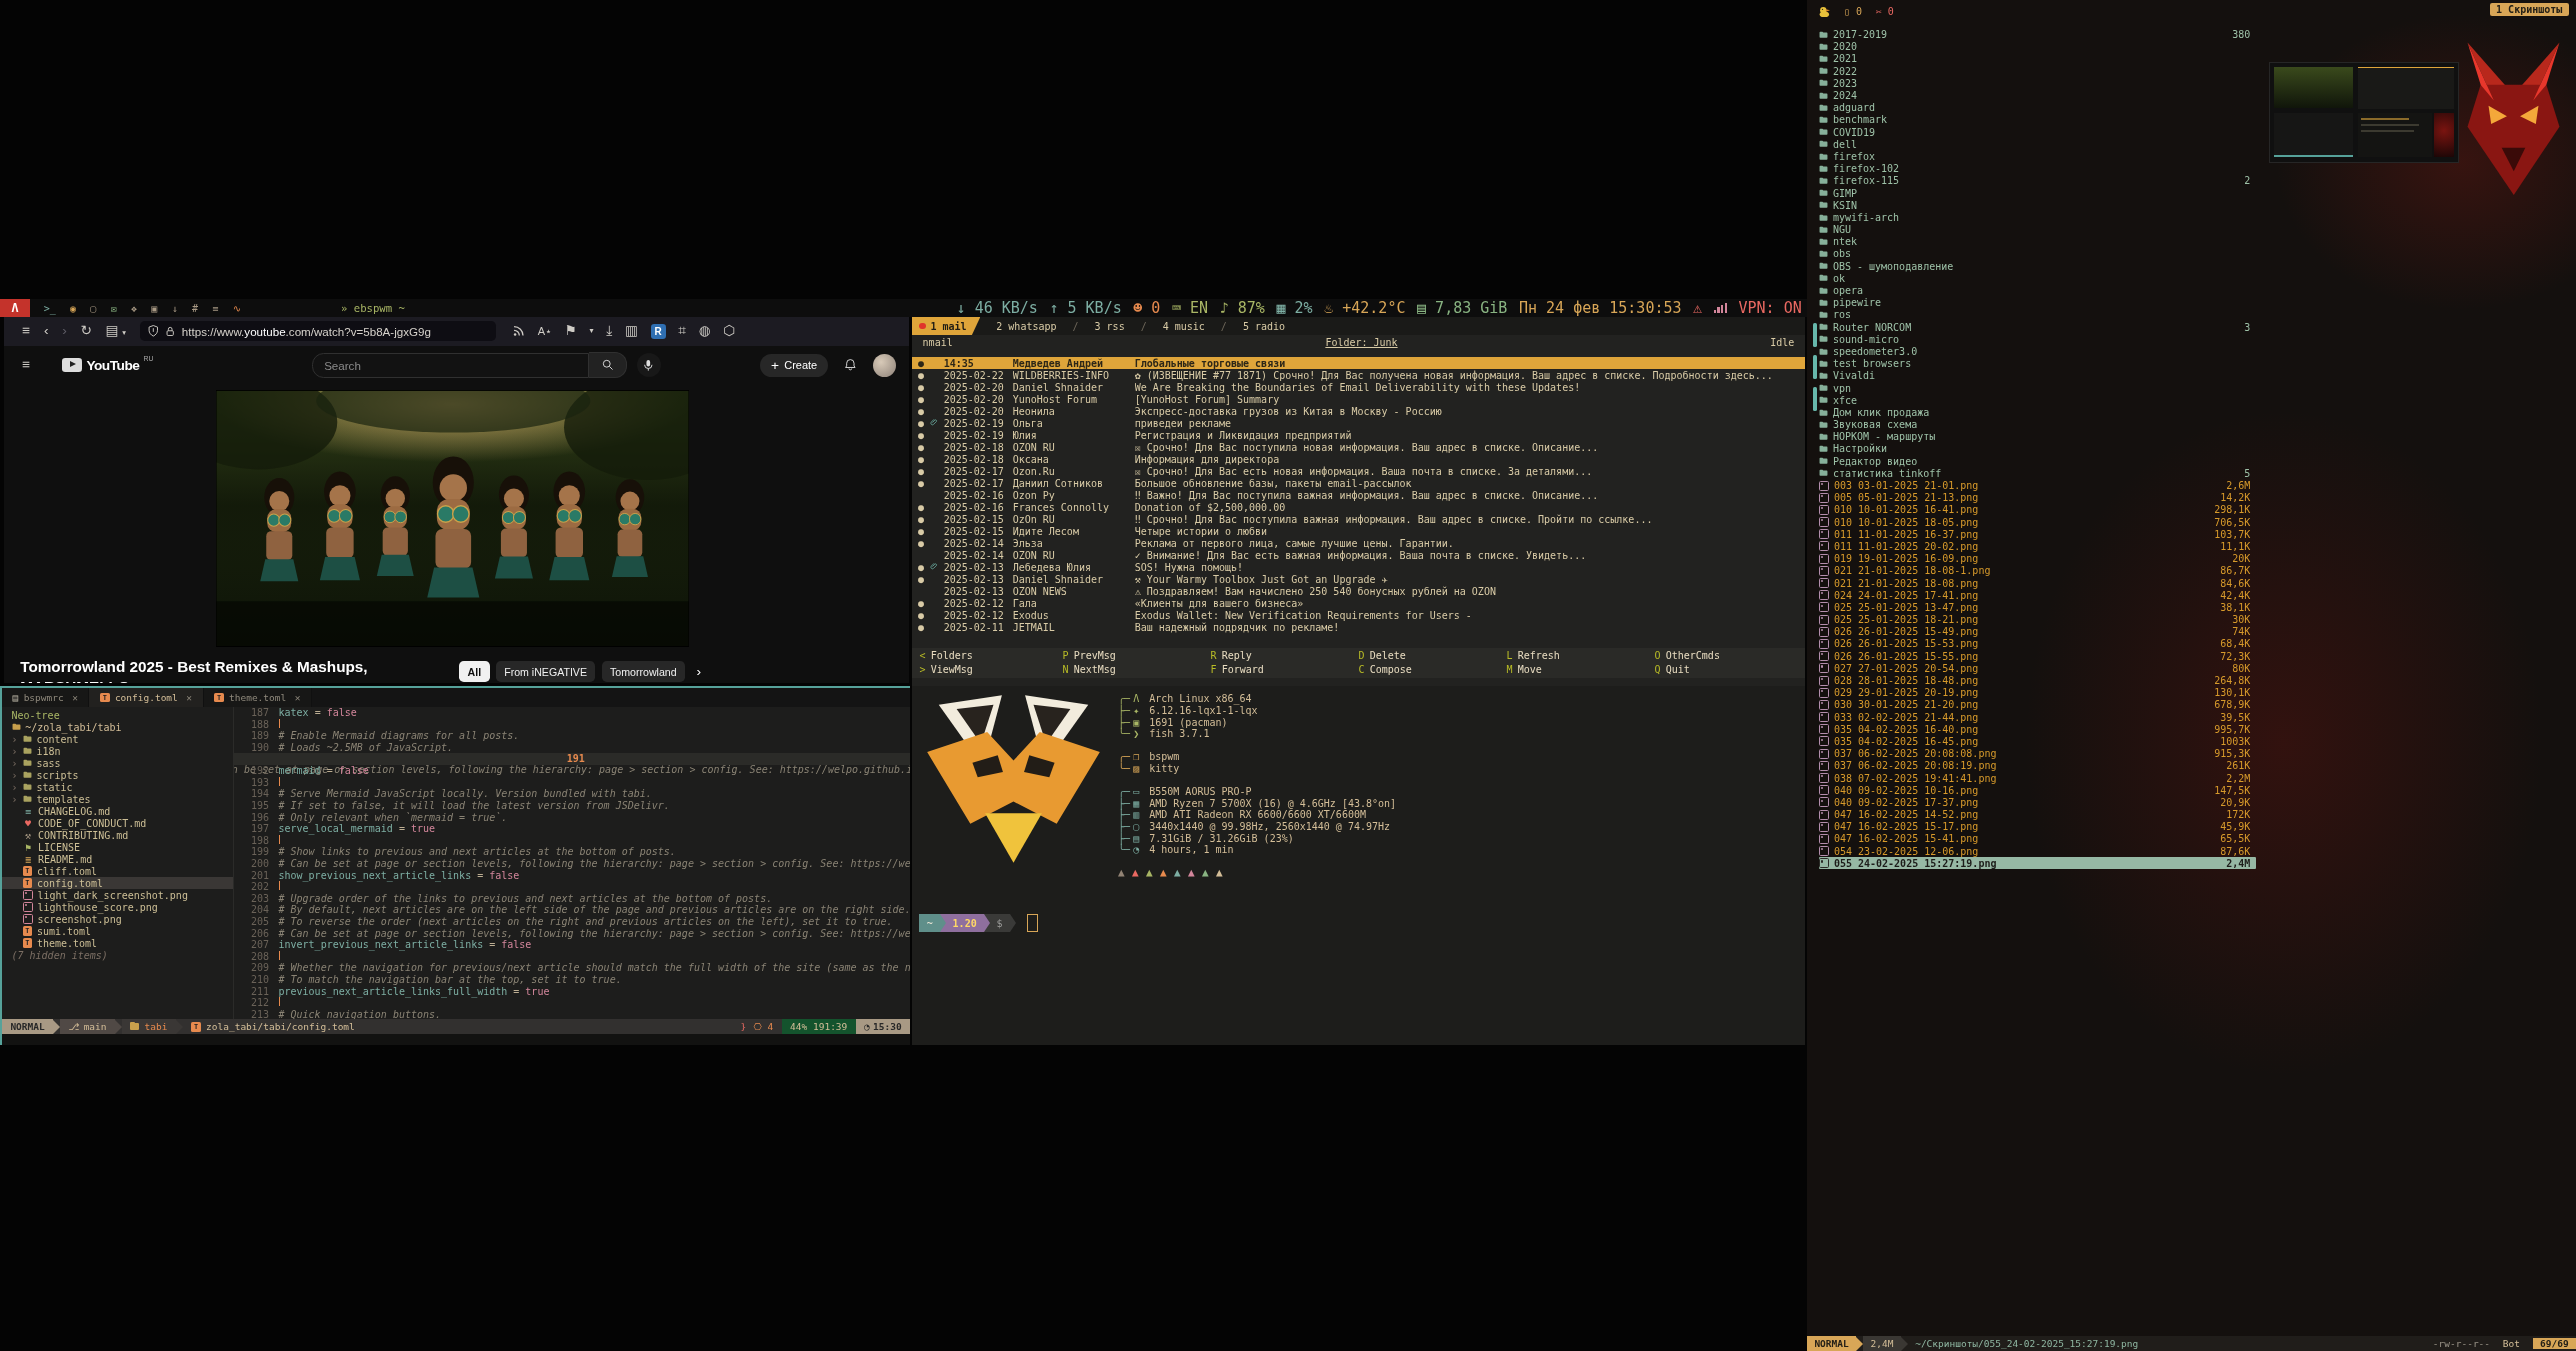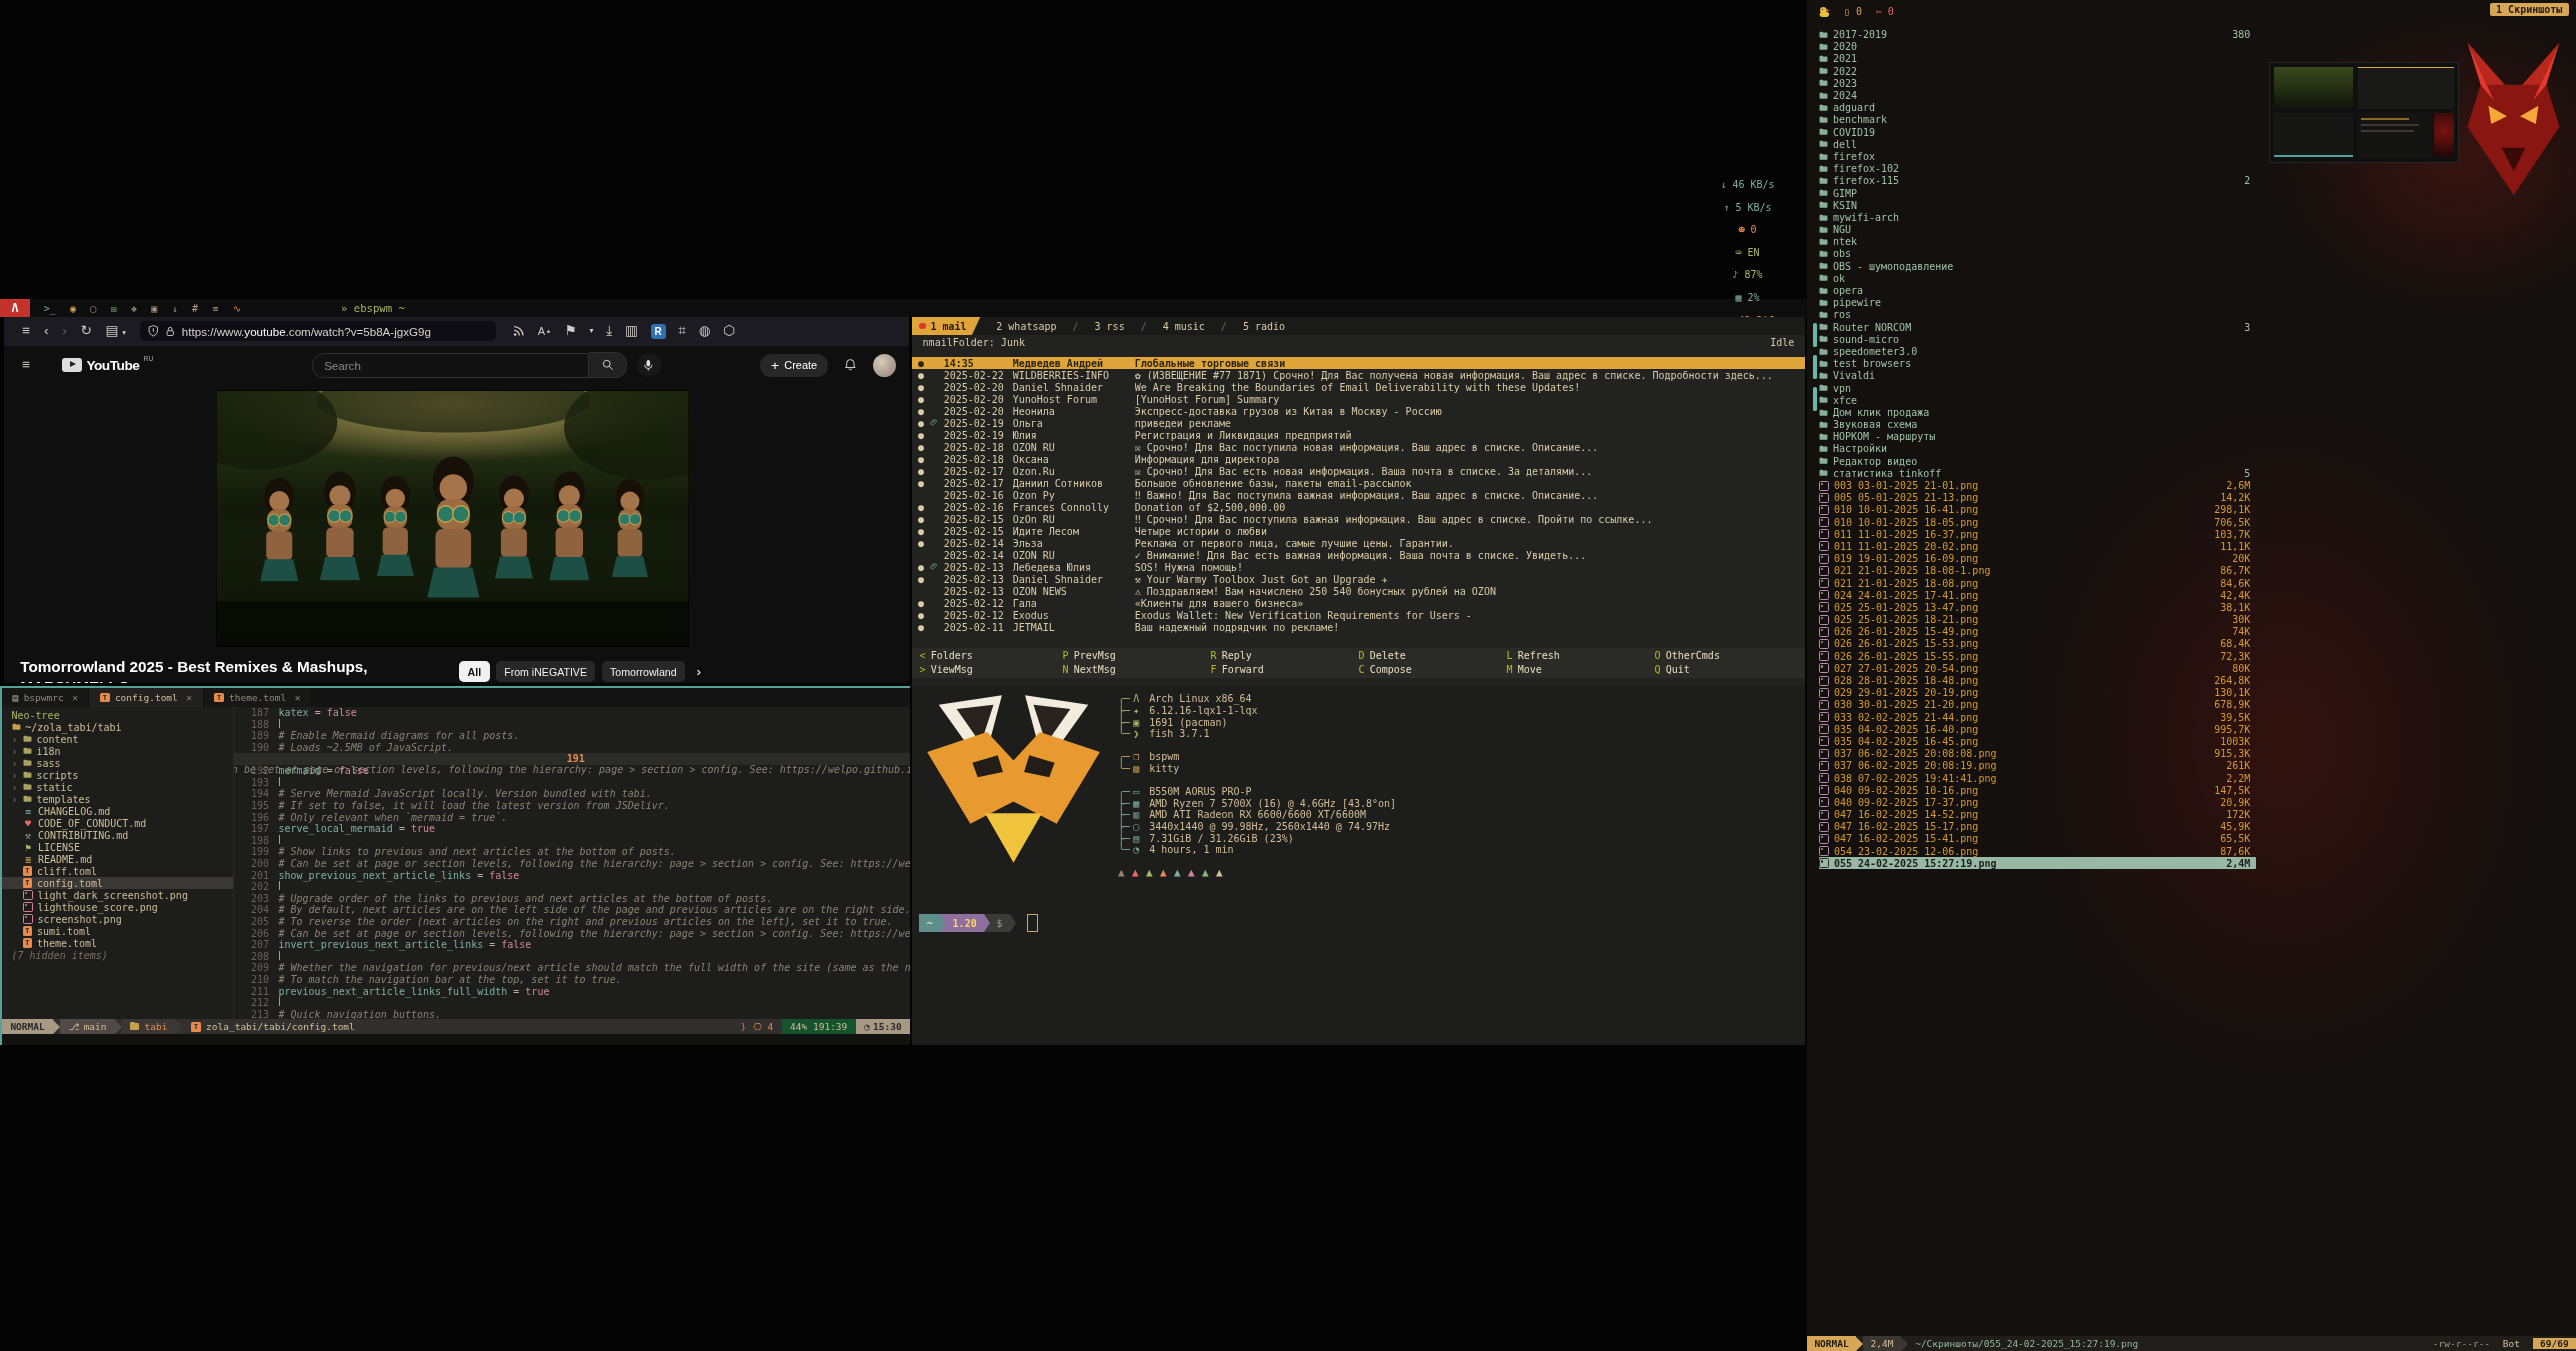--- a/index.html
+++ b/index.html
@@ -7,21 +7,21 @@
     font-family:"DejaVu Sans Mono",monospace;color:#d4be98;}
   .abs{position:absolute;}
   .sans{font-family:"Liberation Sans",sans-serif;}
 
   
   #polybar{left:0;top:299px;width:1807px;height:18px;background:#0d0d0d;display:flex;align-items:center;font-size:10.6px;}
   #pb-arch{width:30px;height:18px;background:#c4332b;color:#fff;display:flex;align-items:center;justify-content:center;font-weight:bold;font-size:11.6px;}
   #pb-ws{display:flex;gap:14.3px;margin-left:13.7px;align-items:center;}
   #pb-ws span{font-size:10px;}
   #pb-title{margin-left:100px;color:#a9b665;font-size:10.6px;}
-  #pb-right{margin-left:auto;display:flex;gap:11.6px;align-items:center;margin-right:5.3px;font-size:10px;flex-direction:column;}
+  #pb-right{margin-left:auto;display:flex;gap:11.6px;align-items:center;margin-right:5.3px;font-size:15px;}
   .pbb{color:#7daea3}.pbo{color:#e78a4e}.pbg{color:#a9b665}.pby{color:#d8a657}.pbt{color:#89b482}.pbr{color:#ea6962}
   #pb-bars{display:flex;align-items:flex-end;gap:1.6px;height:9.5px;}
   #pb-bars i{width:2.1px;background:#d3869b;display:block;}
 
   
   #browser{left:4.2px;top:317px;width:905px;height:366px;background:#0f0f0f;overflow:hidden;}
   #b-toolbar{position:absolute;left:0;top:0;width:100%;height:28.5px;background:#1c1b22;display:flex;align-items:center;gap:13.7px;padding-left:18px;box-sizing:border-box;}
   .b-ic{color:#cfccc6;font-size:13.7px;line-height:1;}
   .b-dim{color:#5e5c66;}
   #urlbar{width:340px;height:20px;background:#0e0d13;border-radius:4.8px;display:flex;align-items:center;gap:7.4px;padding:0 8.4px;color:#d6d2cb;font-size:11.6px;}
@@ -51,21 +51,21 @@
 
   
   #mail{left:912px;top:317px;width:893px;height:369px;background:#222220;overflow:hidden;font-size:10px;}
   #m-tabs{height:18px;display:flex;align-items:center;background:#1a1a18;color:#d9cba6;}
   #m-tab-active{height:18px;display:flex;align-items:center;gap:4.8px;background:#dfa53a;color:#201d15;padding:0 13.7px 0 7.4px;font-weight:bold;
      clip-path:polygon(0 0,100% 0,calc(100% - 8.4px) 100%,0 100%);}
   #m-tab-active .dot{width:6.3px;height:6.3px;border-radius:50%;background:#e0342b;}
   .m-tab{margin-left:16px;}
   .m-sep{color:#6e675a;margin-left:16px;}
   #m-head{height:15px;display:flex;align-items:center;padding:0 10.6px;color:#d9cba6;}
-  #m-head .c{flex:1;text-align:left;}
+  #m-head .c{flex:1;text-align:center;text-decoration:underline;}
   #m-list{position:absolute;left:0;top:40px;width:100%;}
   .mrow{height:12px;display:flex;align-items:center;white-space:nowrap;color:#d9cba6;}
   .mrow .dot{width:18px;text-align:center;}
   .mrow .clip{width:13.7px;}
   .mrow .date{width:69px;}
   .mrow .from{width:122px;overflow:hidden;}
   .mrow .subj{flex:1;overflow:hidden;}
   .mrow.sel{background:#dfa53a;color:#2c2617;font-weight:bold;}
   #m-cmds{position:absolute;left:0;top:331px;width:100%;height:30px;background:#2a2a27;display:grid;
     grid-template-columns:143px 148px 148px 148px 148px 1fr;grid-auto-rows:13.7px;align-items:center;padding:1.1px 0 0 7.4px;box-sizing:border-box;}

